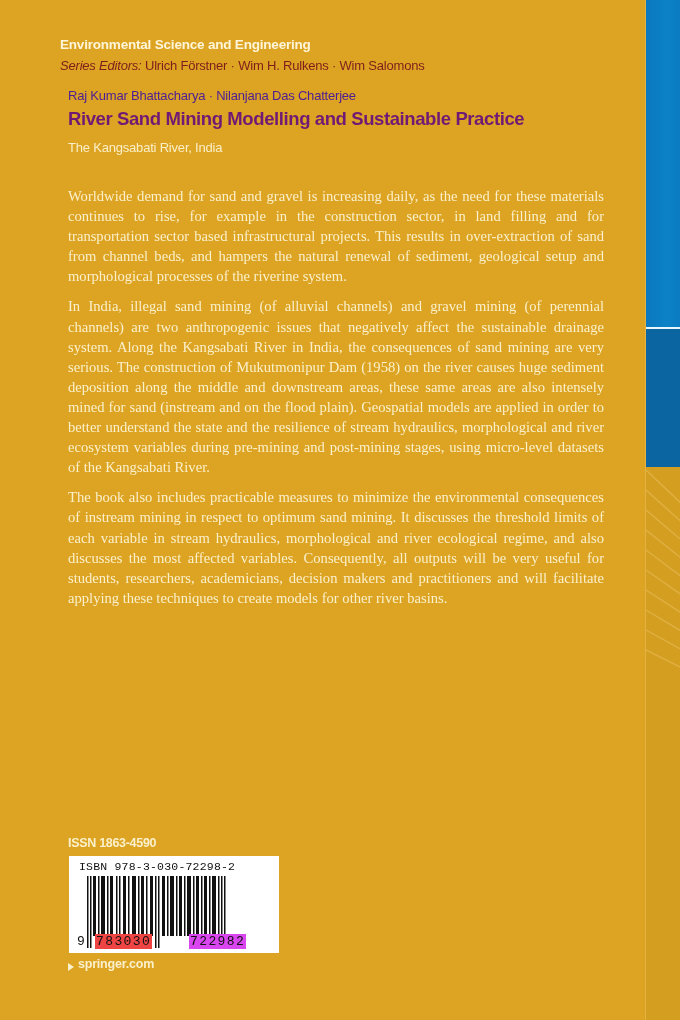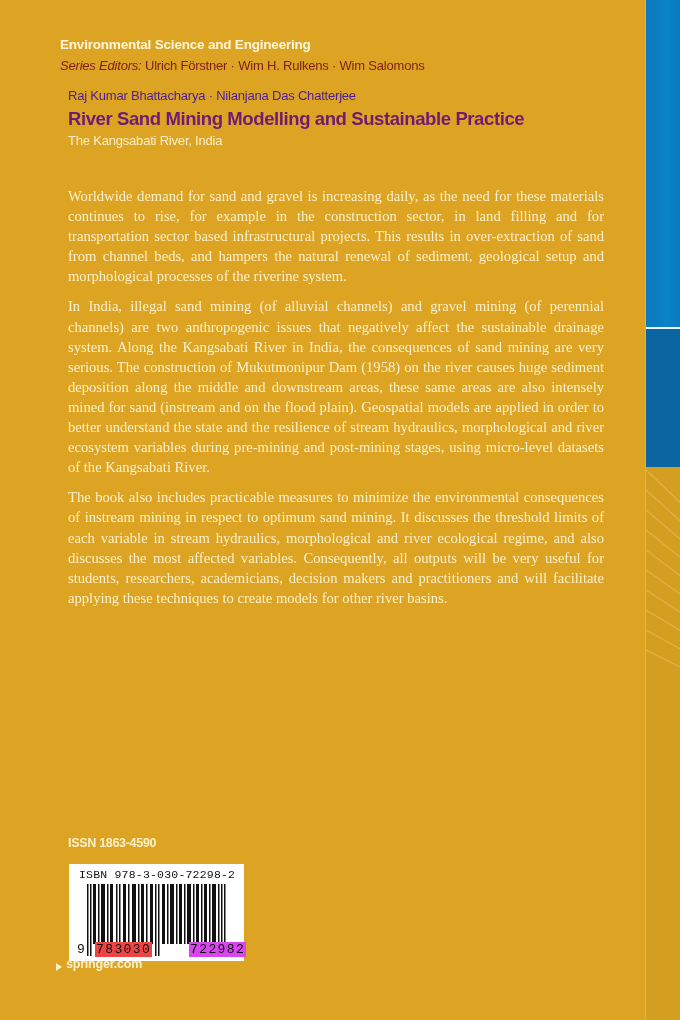--- a/index.html
+++ b/index.html
@@ -48,57 +48,56 @@
     .book-block { position: absolute; left: 68px; top: 87px; }
     .authors {
       font-size: 13px; color: #4c1d95; line-height: 18px; letter-spacing: -0.2px;
     }
     .title {
       font-size: 18.5px; font-weight: bold; color: #701a75; line-height: 24px;
       letter-spacing: -0.4px; margin-top: 2px;
     }
     .subtitle {
       font-size: 13px; color: #FBEFC8; line-height: 18px; letter-spacing: -0.2px;
-      margin-top: 1px;
+      margin-top: 8px;
     }
 
     .body-text {
       position: absolute; left: 68px; top: 186px; width: 552px;
       font-family: "Liberation Serif", serif;
       font-size: 14.6px; line-height: 20.1px; color: #FBF0CC;
       text-align: justify;
     }
     .body-text p { margin: 0 16px 10px 0; }
 
     .issn {
       position: absolute; left: 68px; top: 836px;
       font-size: 12.5px; font-weight: bold; color: #FBF0CC; letter-spacing: -0.3px;
     }
     .barcode-box {
-      position: absolute; left: 69px; top: 856px; width: 175px; height: 97px;
+      position: absolute; left: 69px; top: 856px; width: 210px; height: 97px;
       background: #FFFFFF;
       box-sizing: border-box;
-      margin-top: 8px;
     }
     .isbn-text {
       position: absolute; left: 10px; top: 4px;
       font-family: "Liberation Mono", monospace; font-size: 11.5px; color: #111;
       letter-spacing: 0.2px; white-space: nowrap;
     }
     .bars { position: absolute; left: 6px; top: 20px; }
     .barcode-digits {
       position: absolute; top: 78px; left: 0; width: 177px; height: 17px;
       font-family: "Liberation Mono", monospace; font-size: 13px; color: #111;
     }
     .barcode-digits .d1 { position: absolute; left: 8px; top: 0; background: #fff; }
     .barcode-digits .d2 { position: absolute; left: 26px; top: 0; background: #ef4444; padding: 0 1px; letter-spacing: 1.4px; }
     .barcode-digits .d3 { position: absolute; left: 120px; top: 0; background: #d946ef; padding: 0 1px; letter-spacing: 1.4px; }
 
     .springer {
-      position: absolute; left: 56px; top: 957px;
+      position: absolute; left: 68px; top: 957px;
       font-size: 12.5px; font-weight: bold; color: #FBF0CC; letter-spacing: -0.2px;
       display: flex; align-items: flex-end; gap: 4px;
     }
     .springer .arrow {
       width: 0; height: 0;
       border-top: 4px solid transparent; border-bottom: 4px solid transparent;
       border-left: 6px solid #FBF0CC;
       display: inline-block;
     }
   </style>

